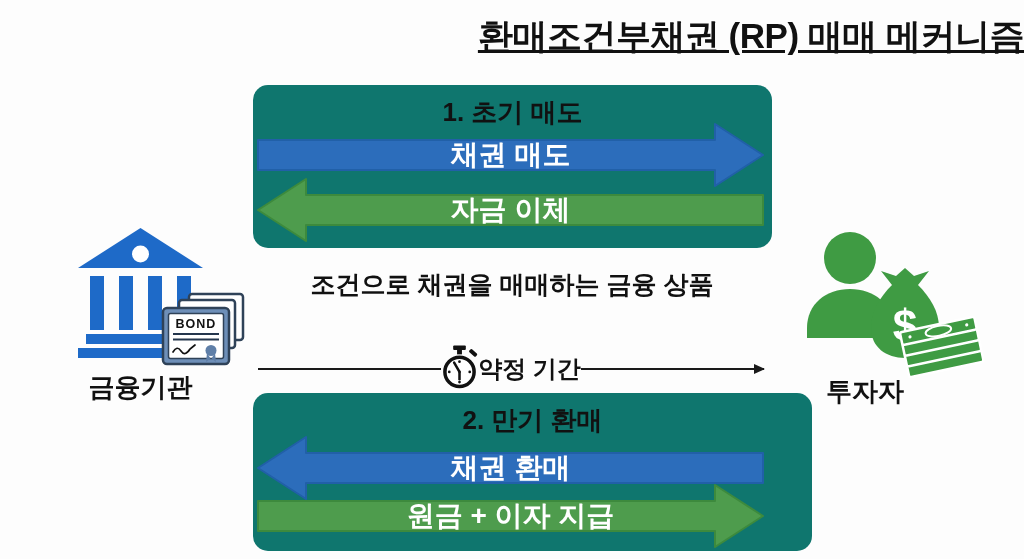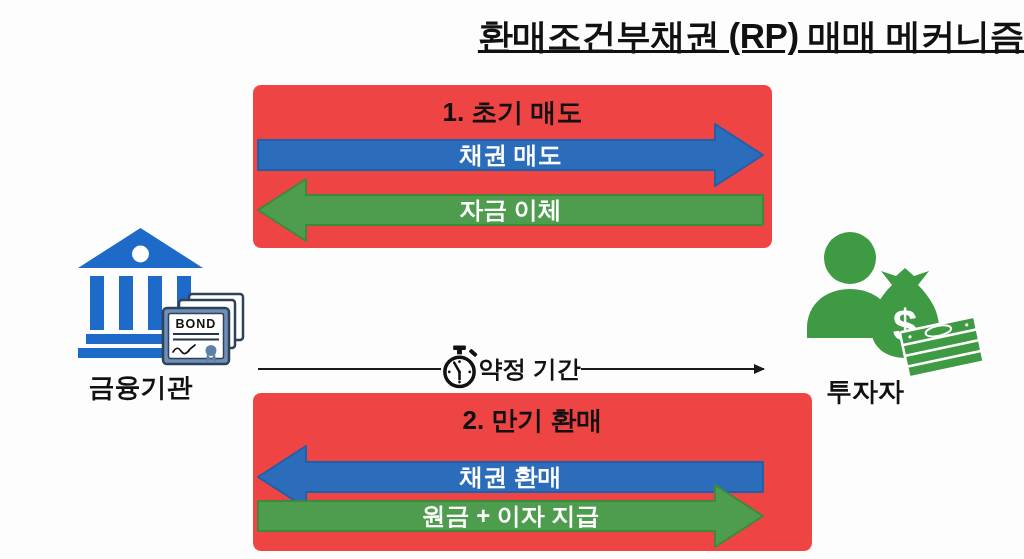--- a/index.html
+++ b/index.html
@@ -6,38 +6,38 @@
   #canvas{
     position:relative;width:1024px;height:559px;overflow:hidden;
     background:#fdfdfd;color:#111;
     font-family:"Liberation Sans","DejaVu Sans",sans-serif;
   }
   .title{
     position:absolute;left:0;top:13px;width:100%;text-align:right;
     font-size:35px;font-weight:800;letter-spacing:-0.5px;text-decoration:underline;
   }
   .pbox{
-    position:absolute;left:253px;width:519px;background:#ef4444;border-radius:8px;
+    position:absolute;left:253px;width:519px;background:#0f766e;border-radius:15px;
   }
   #phase1-box{top:85px;height:163px;}
   #phase2-box{top:393px;height:158px;padding-left:40px;}
   .box-heading{
     position:absolute;top:10px;left:0;width:100%;text-align:center;
     font-size:26px;font-weight:800;
   }
   .harrow{position:absolute;left:5px;width:505px;height:62px;}
   .harrow svg{position:absolute;left:0;top:0;width:100%;height:100%;}
   .alabel{
     position:absolute;left:0;top:0;right:0;bottom:0;
     display:flex;align-items:center;justify-content:center;
-    color:#fff;font-size:24px;font-weight:800;
+    color:#fff;font-size:28px;font-weight:800;
   }
   #arrow-bond-sale{top:39px;}
   #arrow-fund-transfer{top:94px;}
-  #arrow-bond-repurchase{top:53px;}
+  #arrow-bond-repurchase{top:44px;}
   #arrow-principal-interest{top:92px;}
 
   .entity-label{
     position:absolute;text-align:center;font-size:26px;font-weight:800;
   }
   #financial-institution{position:absolute;left:68px;top:226px;width:195px;height:175px;}
   #investor{position:absolute;left:795px;top:228px;width:215px;height:172px;}
 
   .rp-desc{
     position:absolute;left:262px;top:269px;width:500px;text-align:center;
@@ -111,20 +111,21 @@
         <polygon points="44,59 43,68 47.5,64.5"></polygon>
         <polygon points="52,59 53,68 48.5,64.5"></polygon>
         <circle cx="48" cy="56.5" r="5.5"></circle>
       </g>
     </svg>
 
     <div class="entity-label" style="left:0;top:144px;width:145px;">금융기관</div>
   </div>
 
   <div class="rp-desc">
+    <div>조건으로 채권을 매매하는 금융 상품</div>
   </div>
 
   <div id="timeline">
     <div class="tline"></div>
     <svg width="37" height="45" viewBox="0 0 38 45" style="margin-top:-4px;">
       <rect x="12.5" y="0" width="13" height="4.5" rx="1" fill="#111111"></rect>
       <rect x="16.5" y="3" width="5" height="6" fill="#111111"></rect>
       <rect x="28.5" y="5.5" width="9" height="4" rx="1.2" fill="#111111" transform="rotate(42 33 7.5)"></rect>
       <circle cx="19" cy="27" r="15" fill="#ffffff" stroke="#111111" stroke-width="3.6"></circle>
       <circle cx="19" cy="16.5" r="1.4" fill="#111111"></circle>

